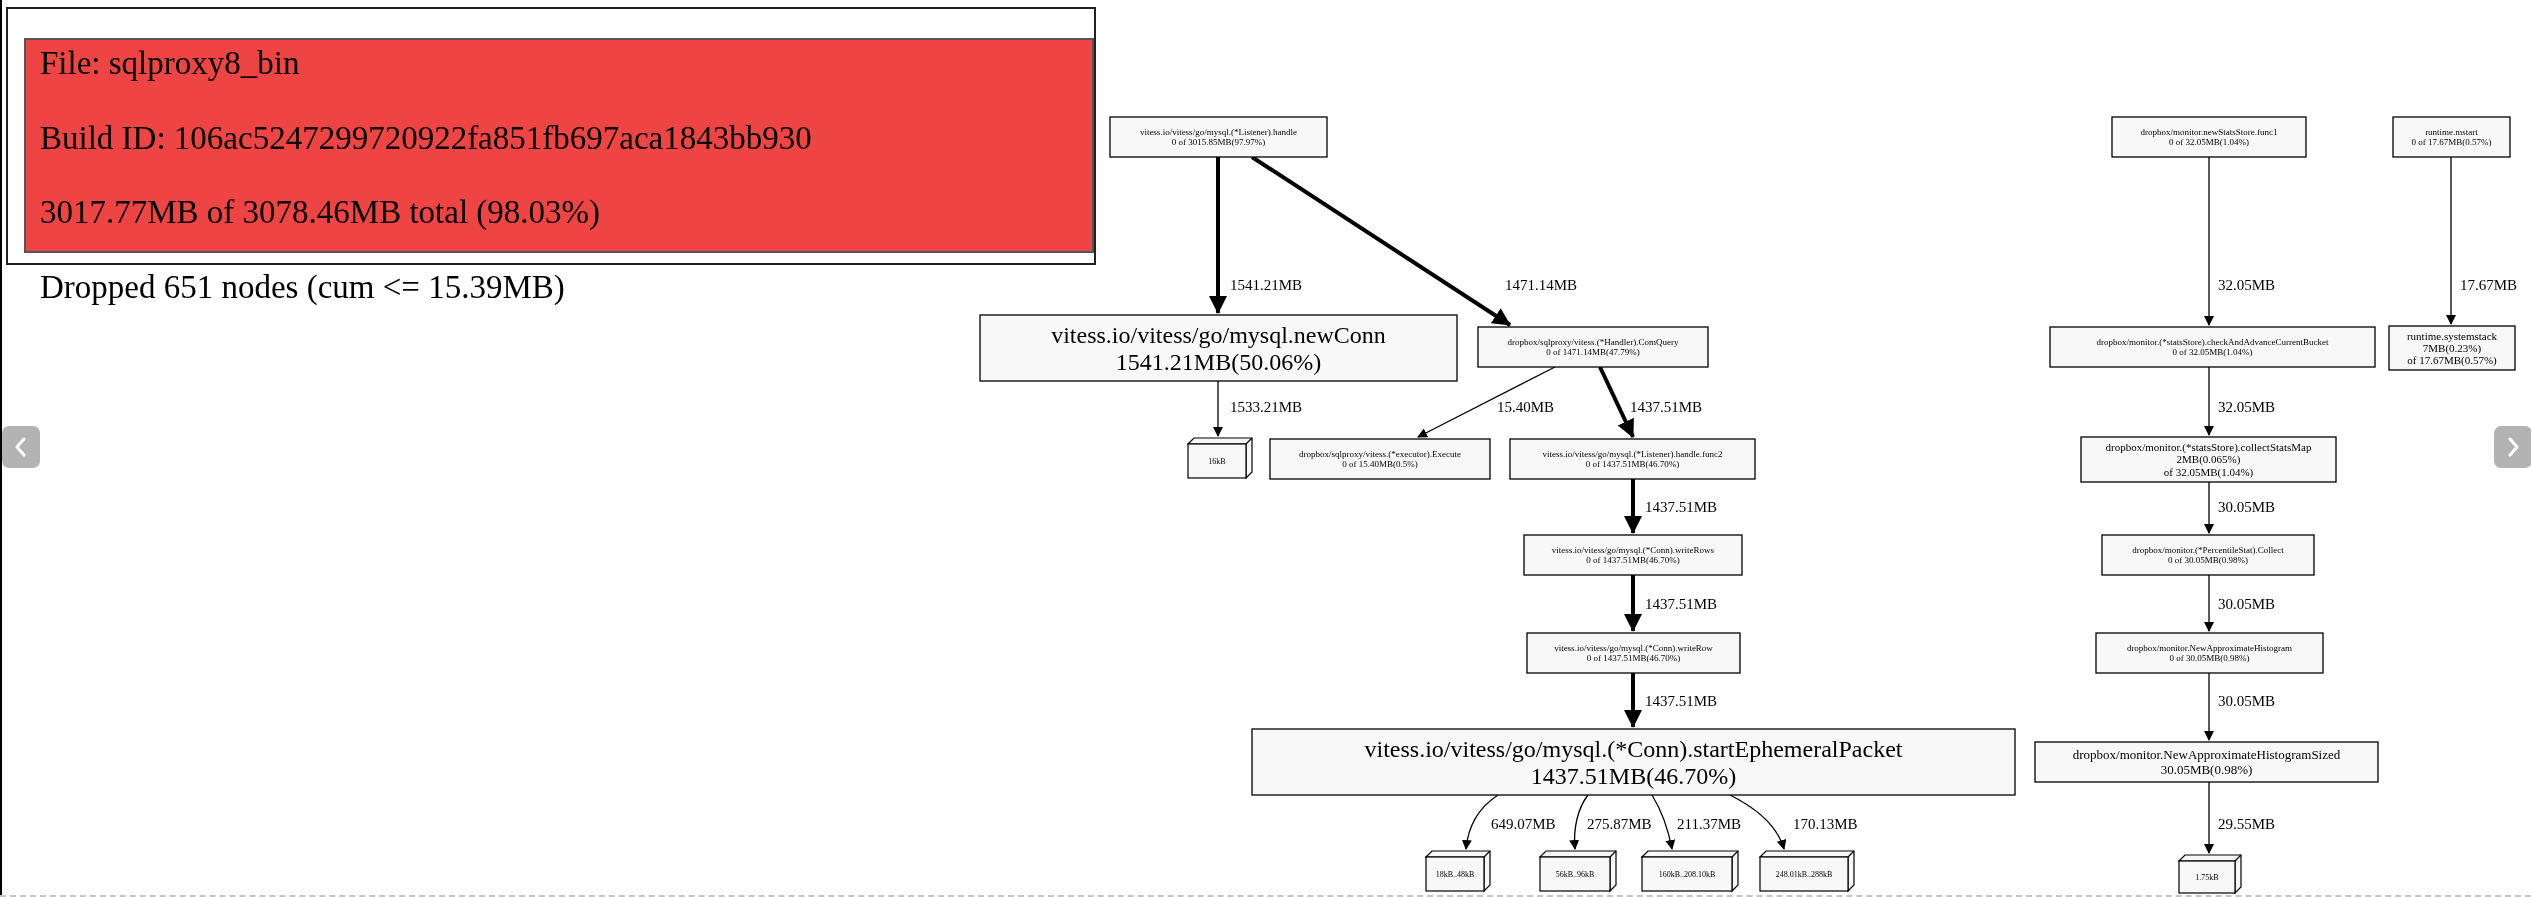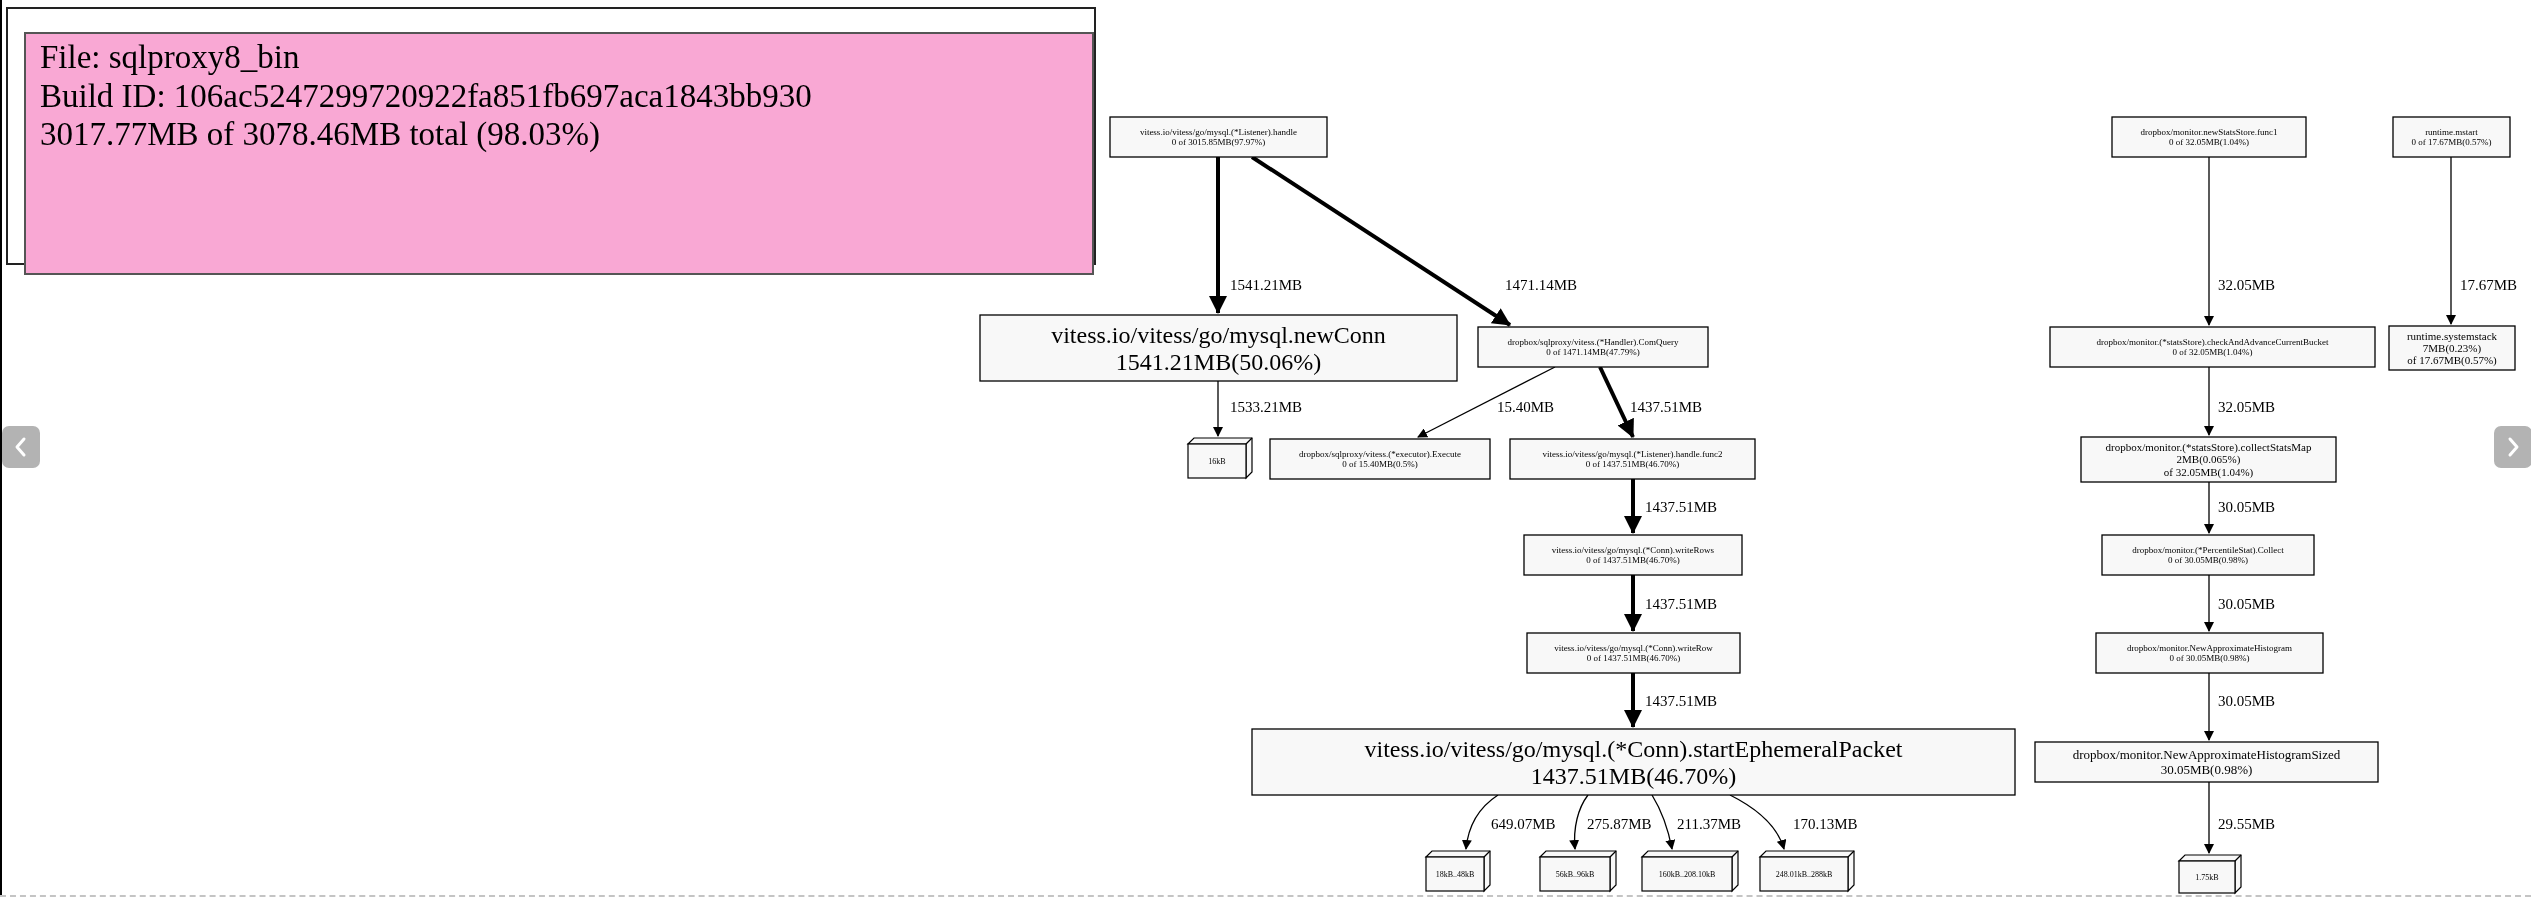--- a/index.html
+++ b/index.html
@@ -4,25 +4,25 @@
 <style>
   html, body { margin: 0; padding: 0; background: #ffffff; }
   body { width: 2531px; height: 897px; position: relative; overflow: hidden;
          font-family: "Liberation Serif", "DejaVu Serif", serif; }
   #graph-wrap { position: absolute; left: 0; top: 0; width: 2531px; height: 897px; }
   #left-edge { position: absolute; left: 0; top: 0; width: 2px; height: 897px; background: #000; }
   #bottom-dash { position: absolute; left: 0; right: 0; bottom: 0; height: 0;
                  border-bottom: 2px dashed #c4c4c4; }
   .legend-outer { position: absolute; left: 6px; top: 7px; width: 1090px; height: 258px;
                   border: 2px solid #222; background: #fff; box-sizing: border-box; }
-  .legend-inner { position: absolute; left: 16px; top: 23px; width: 1070px; height: 243px;
-                  border: 2px solid #555; background: #f9a8d4; box-sizing: border-box;
+  .legend-inner { position: absolute; left: 16px; top: 29px; width: 1070px; height: 215px;
+                  border: 2px solid #555; background: #ef4444; box-sizing: border-box;
                   padding: 0 0 0 14px; }
   .legend-line { font-size: 33px; line-height: 38.5px; color: #000; white-space: nowrap;
-                 font-family: "Liberation Serif", serif; }
+                 font-family: "Liberation Serif", serif; margin-top: 36px; }
   .legend-line:first-child { margin-top: 4px; }
   .nav-btn { position: absolute; width: 38px; height: 42px; background: #b3b3b3;
              border-radius: 7px; display: flex; align-items: center; justify-content: center;
              cursor: pointer; }
   .nav-btn svg { width: 18px; height: 22px; }
   #nav-prev { left: 2px; top: 426px; }
   #nav-next { left: 2494px; top: 426px; }
   svg text { font-family: "Liberation Serif", serif; }
 </style>
 </head>
@@ -240,20 +240,21 @@
 </div>
 
 <div id="left-edge"></div>
 <div id="bottom-dash"></div>
 
 <div class="legend-outer">
   <div class="legend-inner">
     <div class="legend-line">File: sqlproxy8_bin</div>
     <div class="legend-line">Build ID: 106ac5247299720922fa851fb697aca1843bb930</div>
     <div class="legend-line">3017.77MB of 3078.46MB total (98.03%)</div>
+    <div class="legend-line">Dropped 651 nodes (cum &lt;= 15.39MB)</div>
   </div>
 </div>
 
 <div class="nav-btn" id="nav-prev">
   <svg viewBox="0 0 18 22">
     <path d="M12 3 L5 11 L12 19" stroke="#ffffff" stroke-width="3" fill="none" stroke-linecap="round" stroke-linejoin="round"></path>
   </svg>
 </div>
 <div class="nav-btn" id="nav-next">
   <svg viewBox="0 0 18 22">

